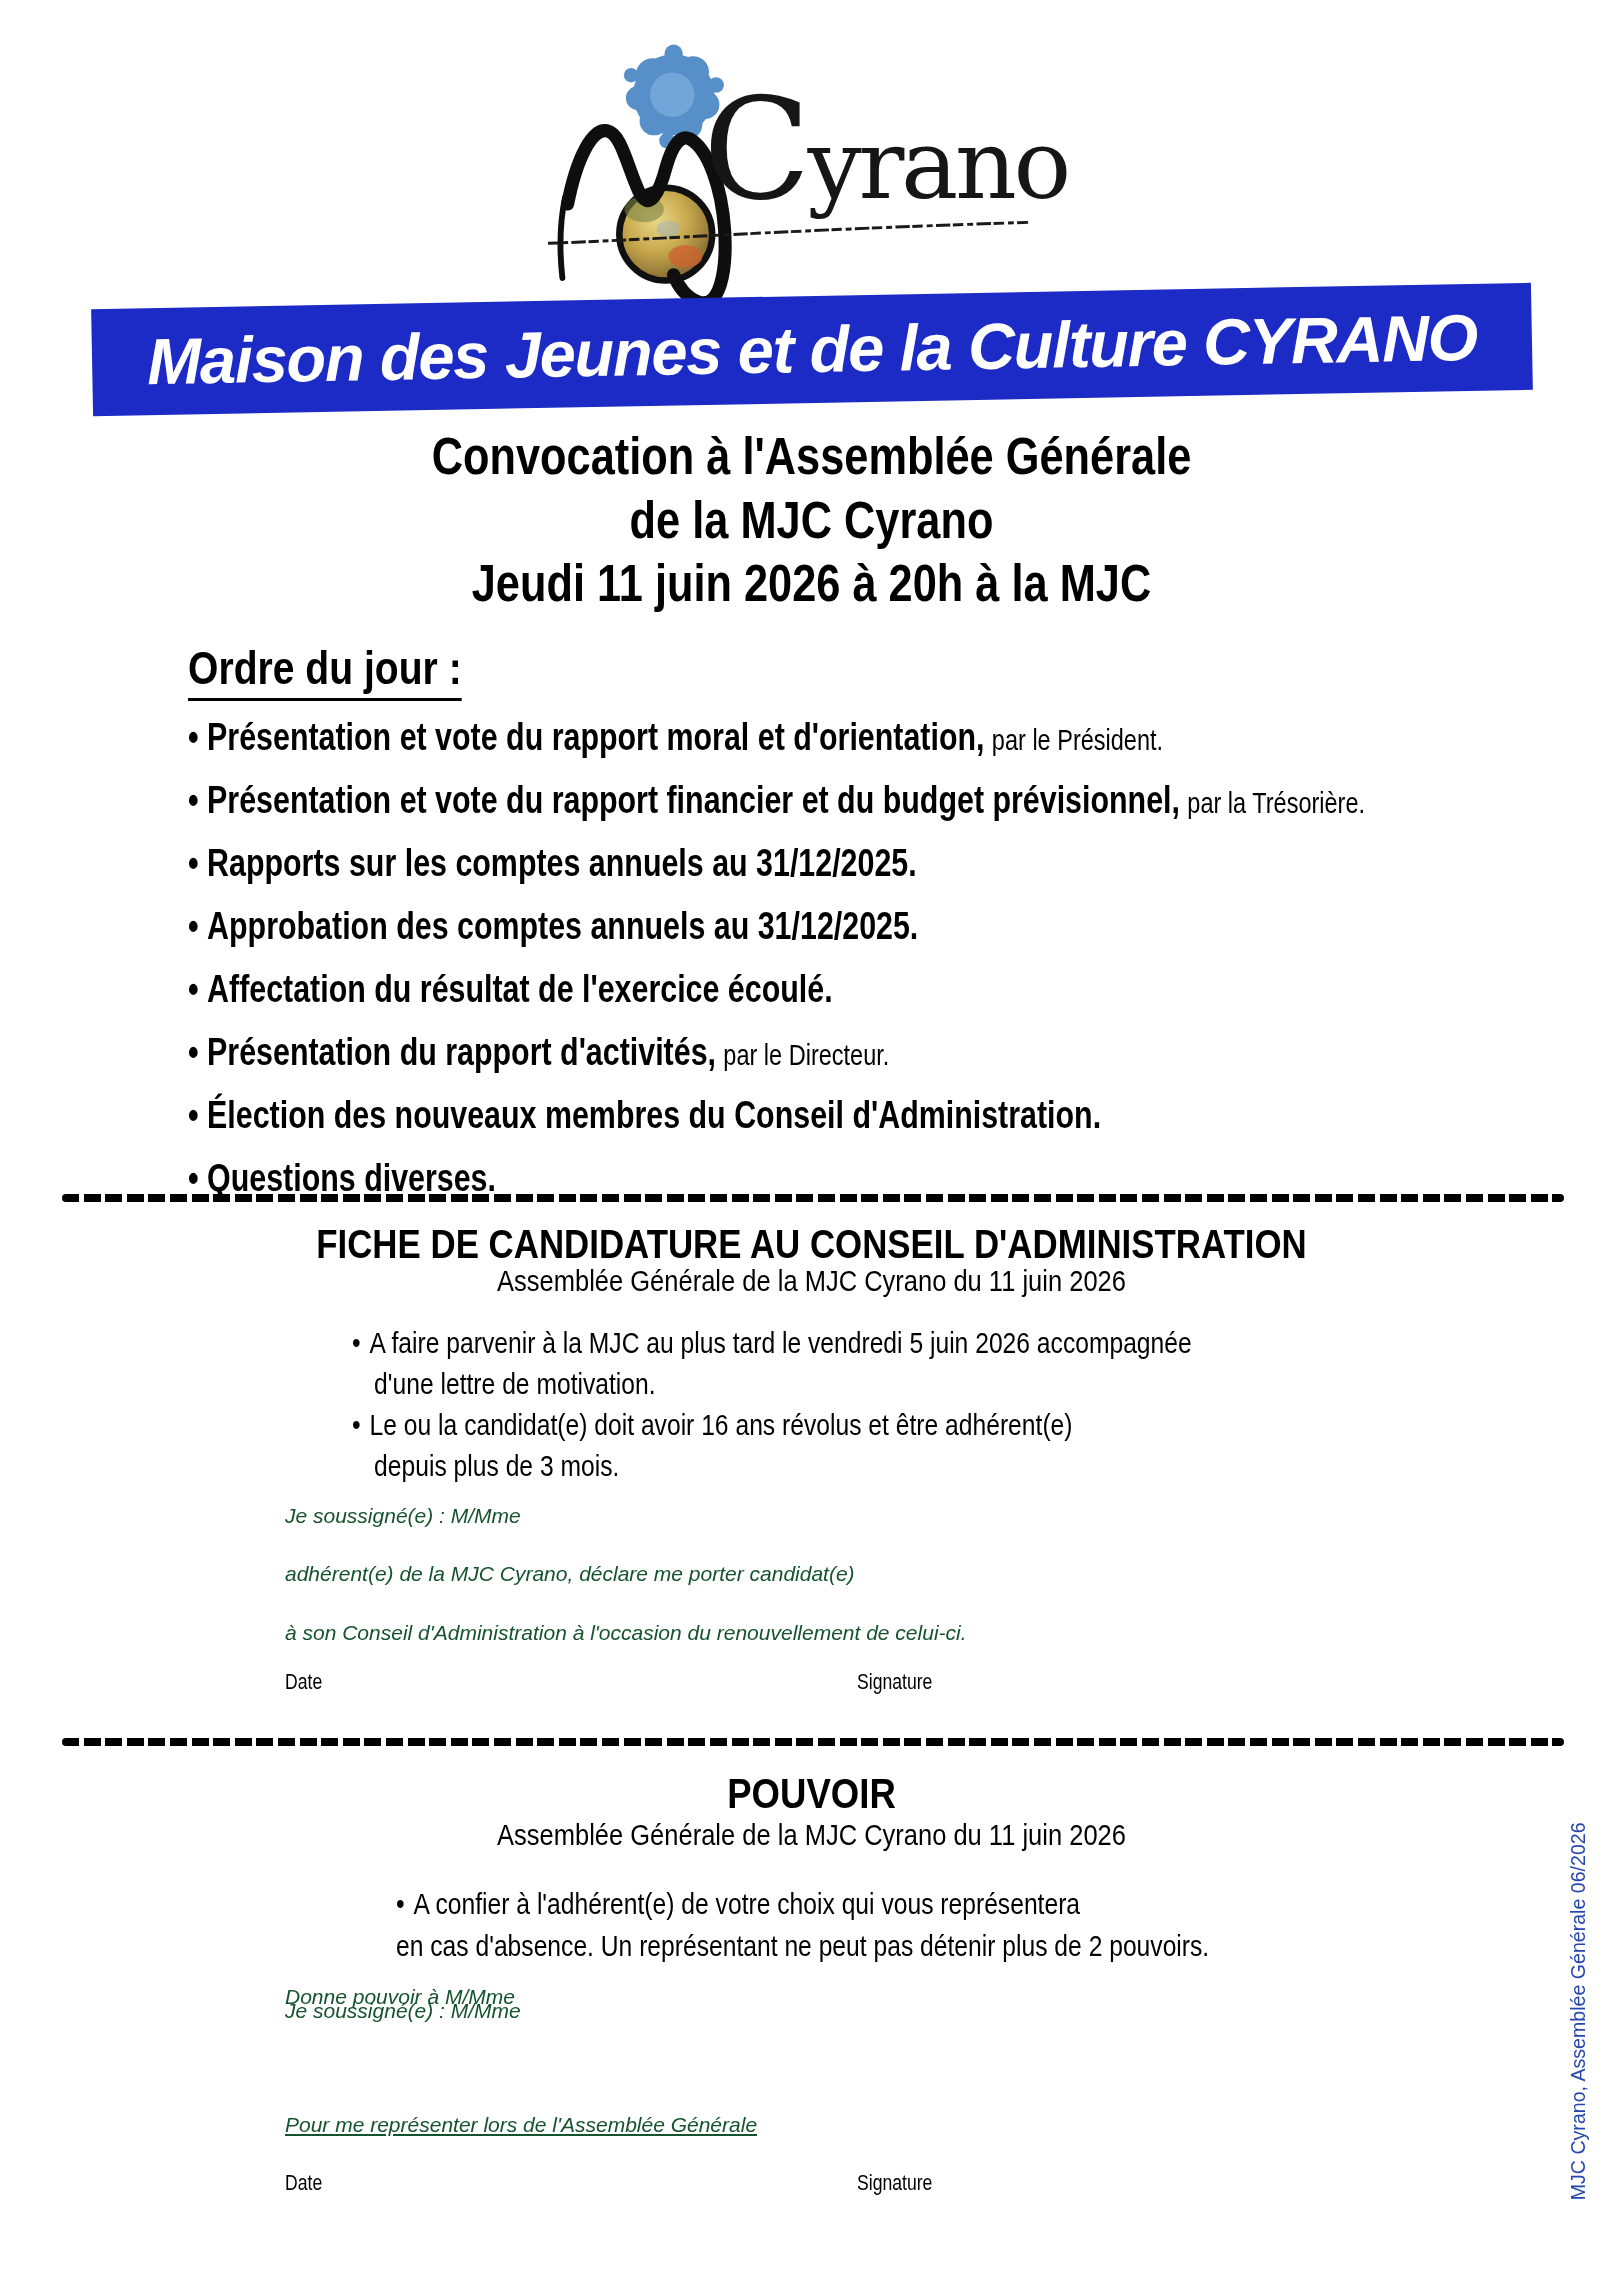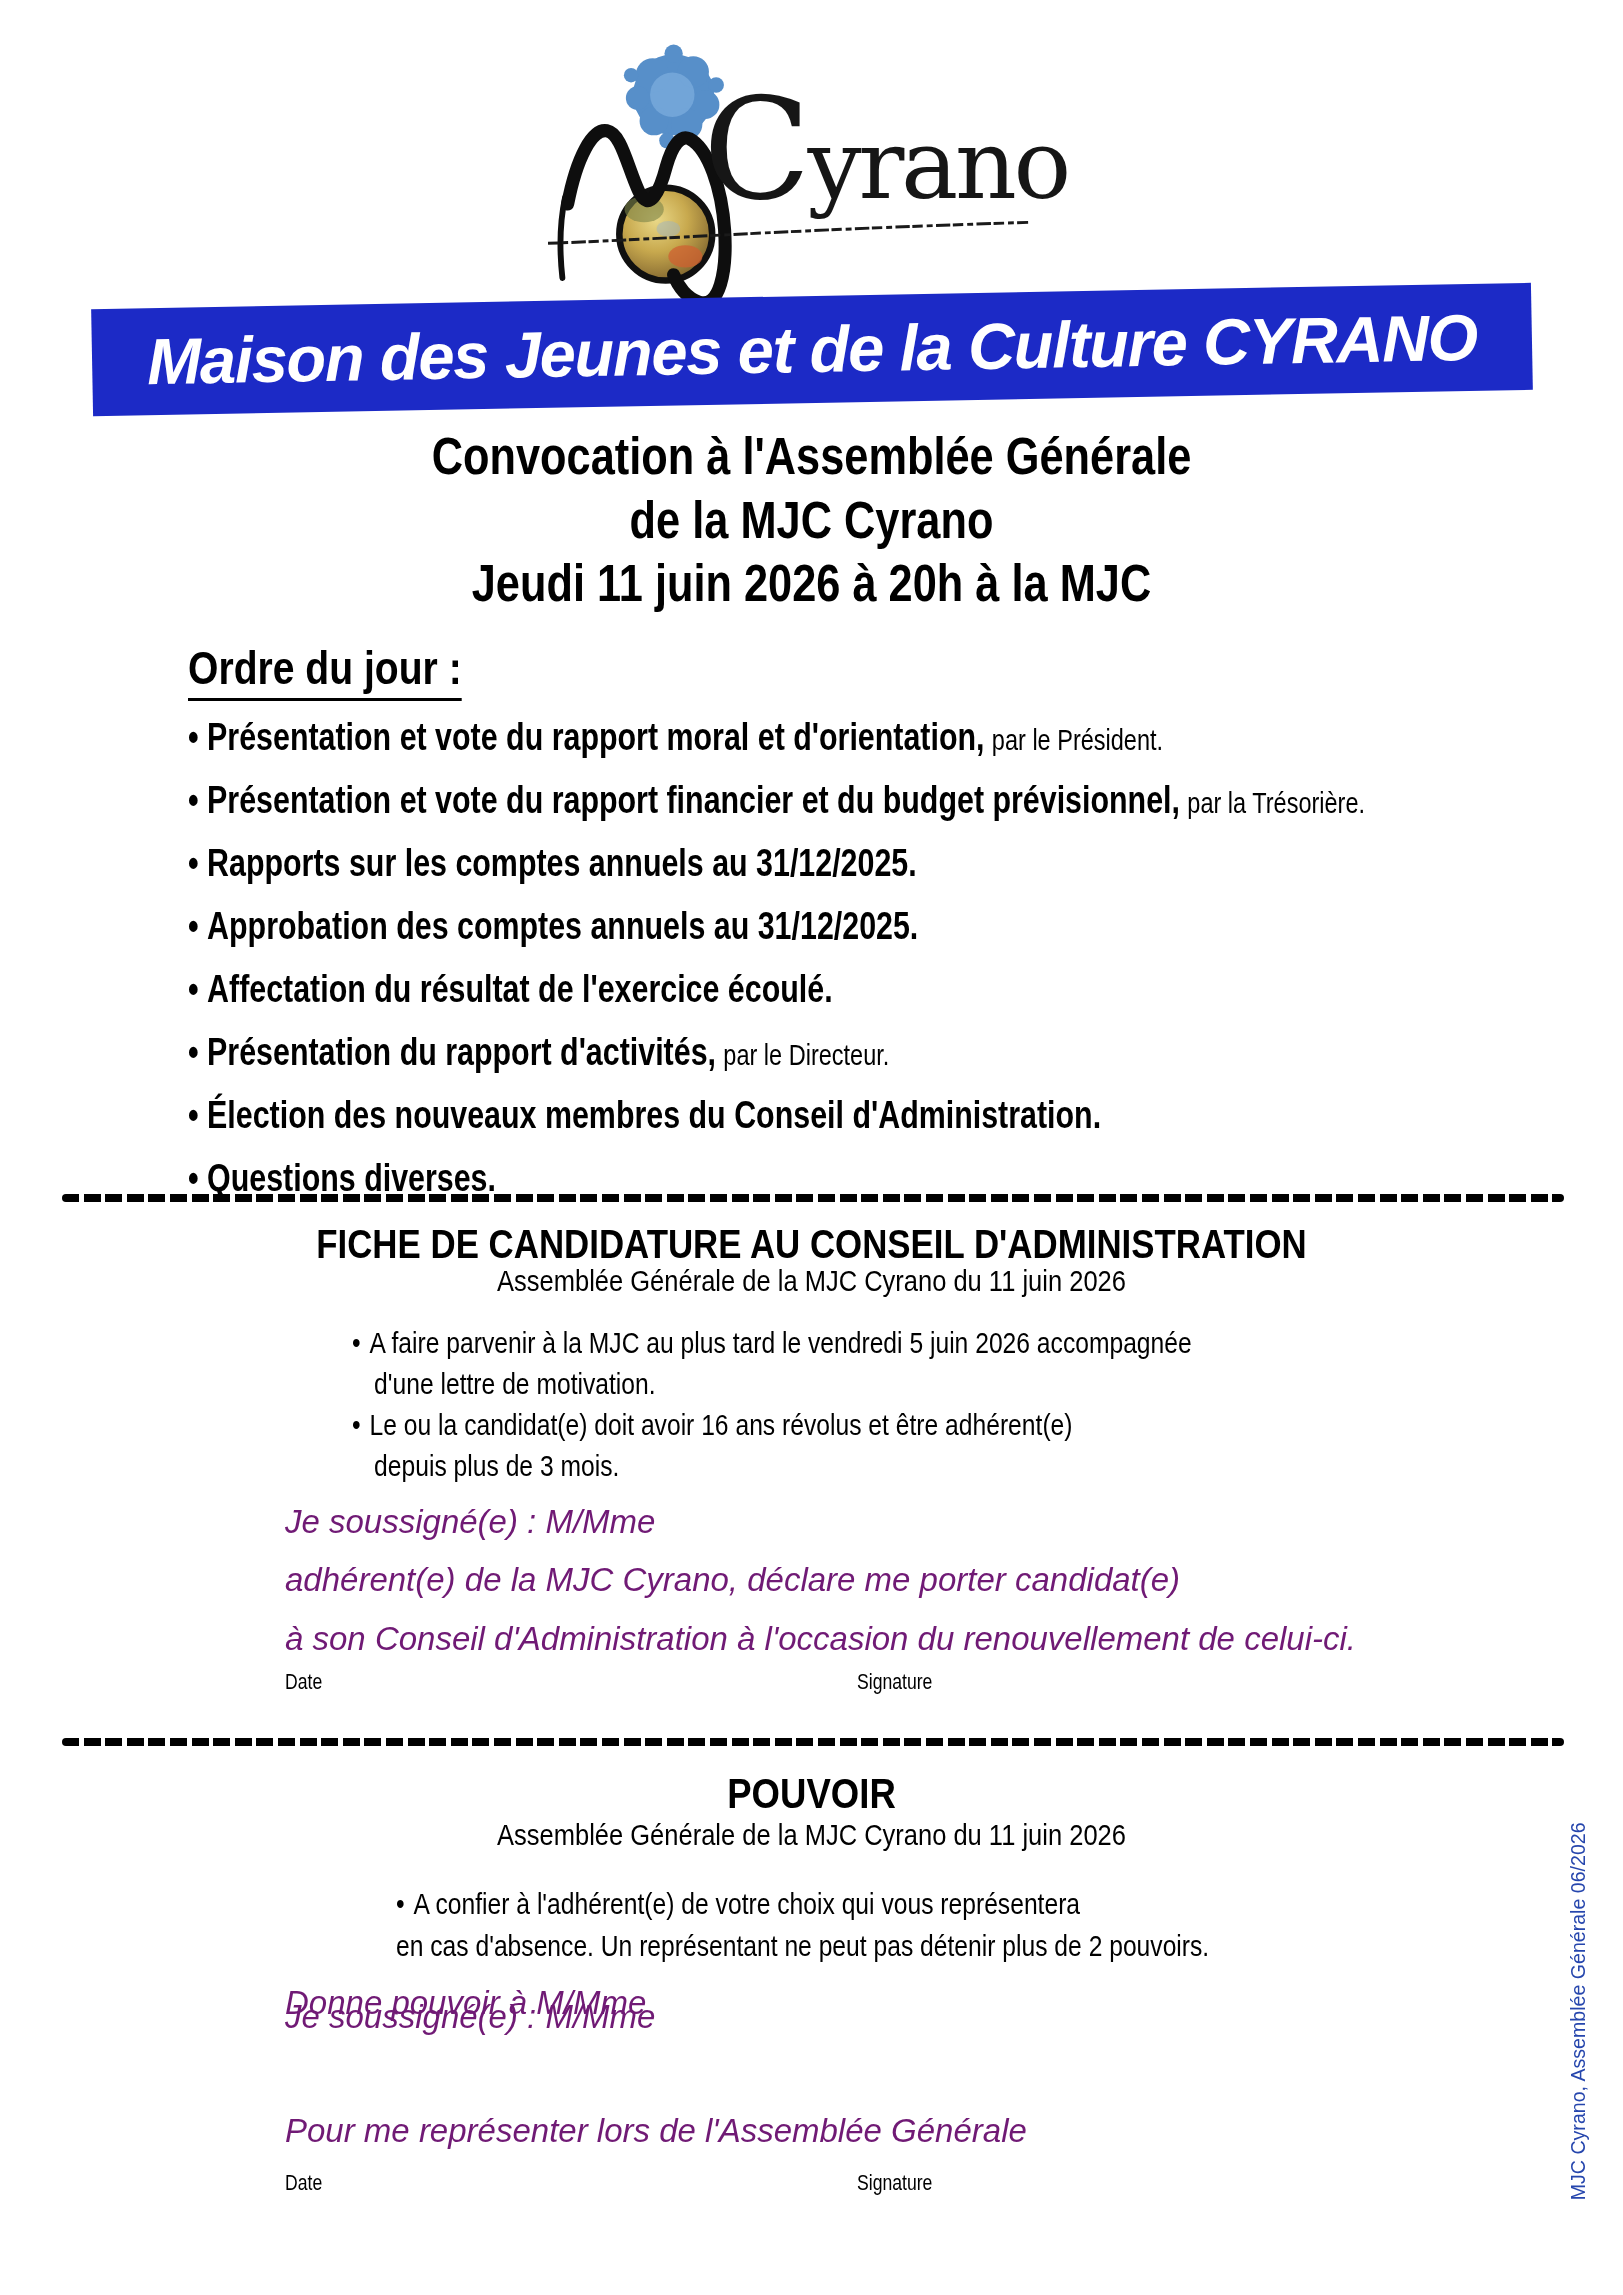--- a/index.html
+++ b/index.html
@@ -46,24 +46,24 @@
   .sec-title{left:0;width:1623px;text-align:center;font-weight:700;white-space:nowrap;}
   .fiche-title{top:1221px;font-size:41px;}
   .pouvoir-title{top:1769px;font-size:43px;}
   .sec-sub{left:0;width:1623px;text-align:center;font-weight:400;font-size:30px;white-space:nowrap;}
   .fiche-sub{top:1264px;} .pouvoir-sub{top:1818px;}
 
   .cand{left:352px;top:1323px;font-size:29px;line-height:41px;white-space:nowrap;}
   .cand .cont{padding-left:26px;}
   .pouv-bullets{left:396px;top:1883px;font-size:29px;line-height:42px;white-space:nowrap;}
 
-  .form-line{font-style:italic;color:#701a75;font-size:33px;line-height:1;white-space:nowrap;}
+  .form-line{font-style:italic;color:#14532d;font-size:21px;line-height:1;white-space:nowrap;}
   .fl{left:285px;}
   .f1{top:1505px;} .f2{top:1563px;} .f3{top:1622px;}
-  .p1{top:2000px;} .p2{top:1986px;} .p3{top:2114px;}
+  .p1{top:2000px;} .p2{top:1986px;} .p3{top:2114px;text-decoration:underline;}
 
   .sig-label{font-size:22px;font-weight:400;line-height:1;white-space:nowrap;}
   .date-x{left:285px;} .sign-x{left:857px;}
   .row1-y{top:1671px;} .row2-y{top:2172px;}
 
   .side-note{left:1382px;top:1992px;width:393px;height:23.6px;transform:rotate(-90deg);
              color:#2646ad;font-size:19.6px;line-height:23.6px;white-space:nowrap;}
 </style>
 </head>
 <body>

